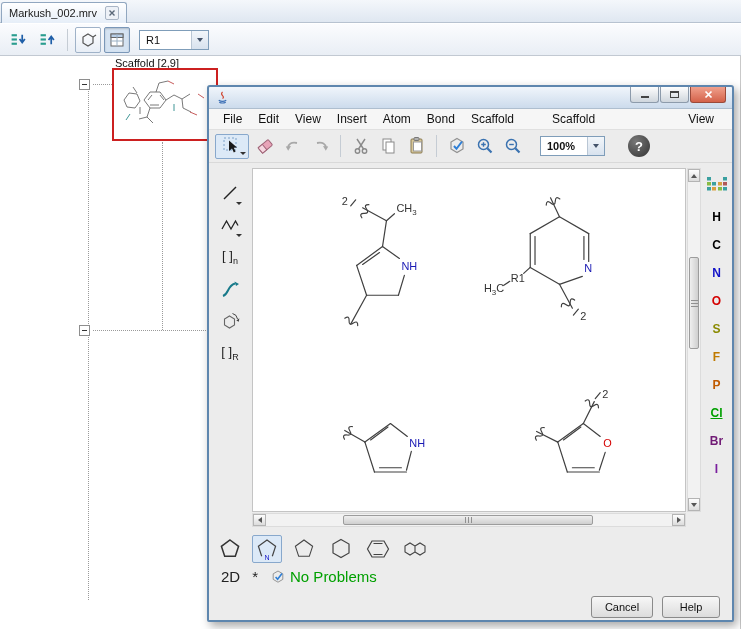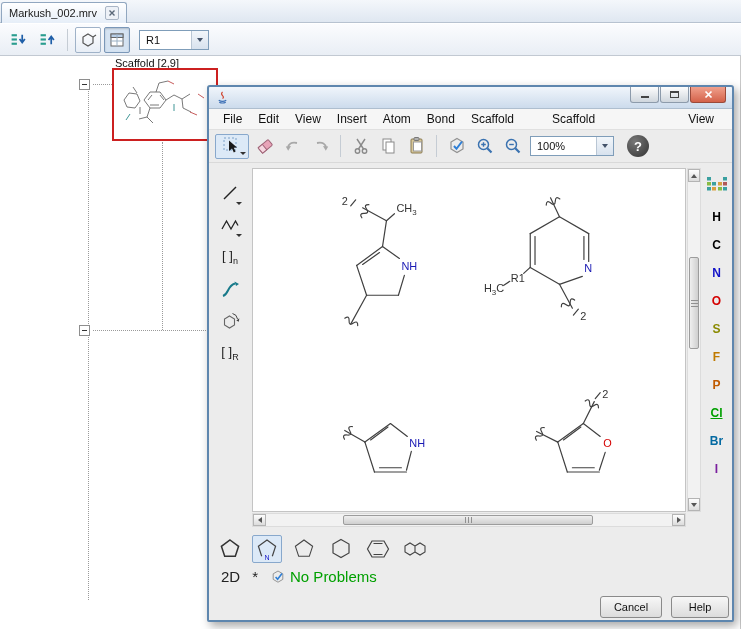--- a/index.html
+++ b/index.html
@@ -73,21 +73,21 @@
   .menu-item.help { margin-left:auto; margin-right:4px; }
 
   .dlg-toolbar { position:absolute; top:43px; left:0; right:0; height:33px; background:#ececec;
                  border-bottom:1px solid #d9d9d9; display:flex; align-items:center; padding:0 6px; gap:3px; }
   .tbtn { width:25px; height:25px; border:1px solid transparent; border-radius:2px; background:transparent;
           display:flex; align-items:center; justify-content:center; padding:0; position:relative; }
   .tbtn.sel { border:1px solid #88a8cc; background:#dce9f7; }
   .tbtn.wide { width:34px; }
   .tbtn .mini-caret { position:absolute; right:2px; bottom:3px; width:0; height:0;
         border-left:3px solid transparent; border-right:3px solid transparent; border-top:3.5px solid #333; }
-  .zoom-combo { width:84px; margin:0 2px; }
+  .zoom-combo { width:65px; margin:0 12px;font-weight:bold; }
   .help-btn { width:22px; height:22px; margin-left:8px; border:none; border-radius:11px; color:#fff;
               font-weight:bold; font-size:13px; background:radial-gradient(circle at 35% 30%, #777, #333);
               display:flex; align-items:center; justify-content:center; }
 
   
   .tools-col { position:absolute; top:77px; left:0; width:42px; height:352px;
                display:flex; flex-direction:column; align-items:center; padding-top:16px; gap:6px; }
   .tool-btn { width:26px; height:26px; border:none; background:transparent; position:relative;
               display:flex; align-items:center; justify-content:center; padding:0; }
   .tool-caret { position:absolute; right:1px; bottom:1px; width:0; height:0;
@@ -126,21 +126,21 @@
                  font-size:12px; font-weight:bold; padding:0; }
 
   
   .template-bar { position:absolute; left:6px; top:447px; height:30px; display:flex; align-items:center; gap:7px; }
   .tmpl-btn { width:30px; height:28px; border:1px solid transparent; border-radius:2px; background:transparent;
               position:relative; display:flex; align-items:center; justify-content:center; padding:0; }
   .tmpl-btn.sel { border:1px solid #88a8cc; background:#dce9f7; }
   .status-bar { position:absolute; left:12px; top:481px; display:flex; align-items:center; gap:12px;
                 font-size:15px; color:#222; }
   .status-msg { color:#00a000; }
-  .btn-row { position:absolute; top:509px; left:391px; display:flex; gap:9px; }
+  .btn-row { position:absolute; top:509px; left:382px; display:flex; gap:9px; }
   .dlg-btn { width:62px; height:22px; font-size:11px; color:#111;
              background:linear-gradient(#f7f7f7,#dcdcdc); border:1px solid #8a8a8a; border-radius:3px; }
   .dlg-btn.save { width:58px; }
 </style>
 </head>
 <body>
 
 <div class="app">
 
   <div class="tabbar">
@@ -495,21 +495,21 @@
         </svg>
       </button>
       <button class="element-btn" style="color: rgb(0, 0, 0);">H</button>
       <button class="element-btn" style="color: rgb(0, 0, 0);">C</button>
       <button class="element-btn" style="color: rgb(20, 20, 200);">N</button>
       <button class="element-btn" style="color: rgb(212, 0, 0);">O</button>
       <button class="element-btn" style="color: rgb(138, 138, 0);">S</button>
       <button class="element-btn" style="color: rgb(192, 122, 0);">F</button>
       <button class="element-btn" style="color: rgb(192, 90, 0);">P</button>
       <button class="element-btn" style="color: rgb(0, 160, 0); text-decoration: underline;">Cl</button>
-      <button class="element-btn" style="color: #0369a1;">Br</button>
+      <button class="element-btn" style="color: #701a75;">Br</button>
       <button class="element-btn" style="color: rgb(122, 31, 158);">I</button>
     </div>
 
     <div class="template-bar">
       <button class="tmpl-btn">
         <svg width="26" height="24" viewBox="0 0 26 24">
           <polygon points="13,3 21.6,9.3 18.3,19.3 7.7,19.3 4.4,9.3" fill="none" stroke="#333" stroke-width="1.5"></polygon>
         </svg>
       </button>
       <button class="tmpl-btn sel">

